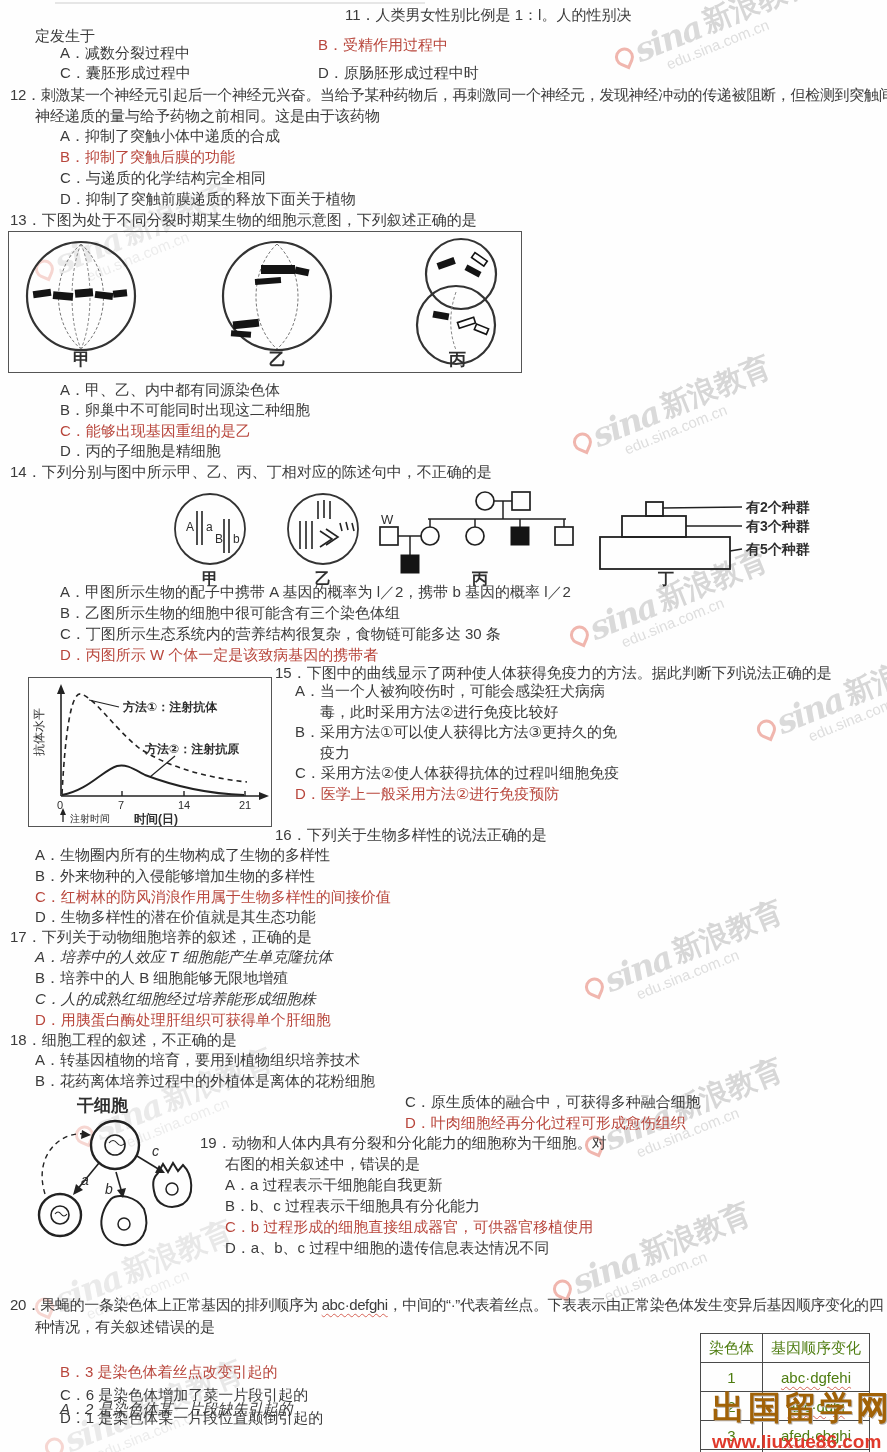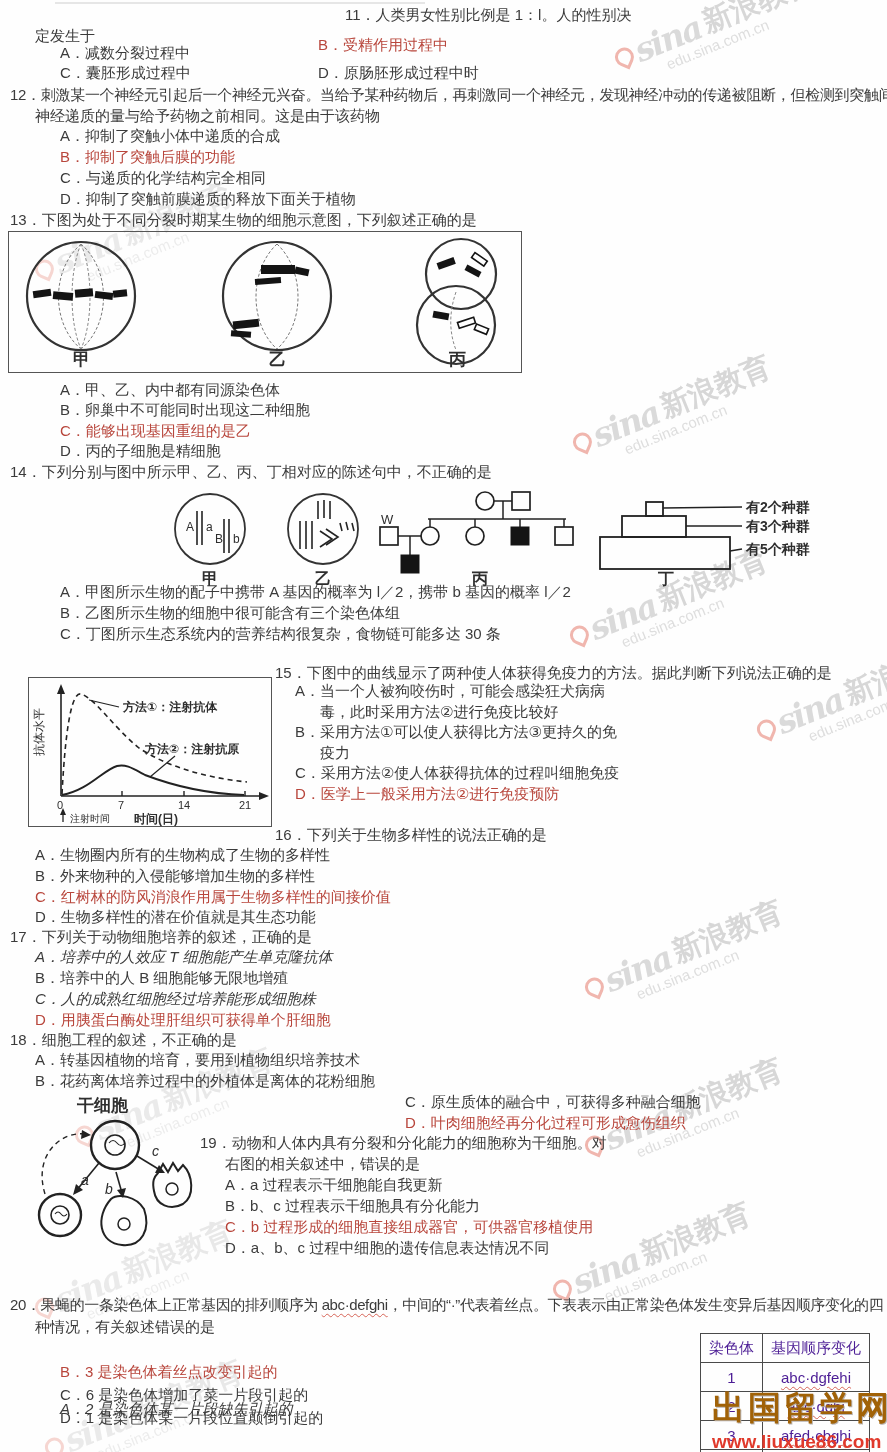--- a/index.html
+++ b/index.html
@@ -22,21 +22,21 @@
            color:#dadada;letter-spacing:-2px;vertical-align:middle;}
   .wm-cn{font-size:29px;font-weight:bold;color:#d7d7d7;margin-left:5px;vertical-align:middle;}
   .wm-url{font-size:15px;color:#dedede;margin-left:46px;margin-top:-5px;}
   .wm.faint{opacity:.55;}
   
   .liuxue{position:absolute;z-index:4;pointer-events:none;white-space:nowrap;}
   .liuxue-name{font-size:33px;font-weight:bold;color:#a16207;letter-spacing:3px;text-shadow:1px 1px 0 #b9b4b2;}
   .liuxue-url{font-size:19px;font-weight:bold;color:#e0392b;margin-top:0px;}
   
   table.vt{position:absolute;left:700px;top:1333px;z-index:2;border-collapse:collapse;background:transparent;}
-  table.vt th,table.vt td{border:1.5px solid #4a4a4a;text-align:center;font-size:15px;color:#4c1d95;
+  table.vt th,table.vt td{border:1.5px solid #4a4a4a;text-align:center;font-size:15px;color:#4d7c0f;
         padding:2px 8px;height:24px;font-weight:normal;margin-left:32px;}
   table.vt th{font-size:15px;}
 </style>
 </head>
 <body>
 
 <div id="page">
 
   <div class="artifact" style="left:55px;top:2px;width:370px;height:2px;"></div>
 
@@ -213,20 +213,21 @@
       <text x="586" y="25" font-size="14" font-weight="bold">有2个种群</text>
       <text x="586" y="44" font-size="14" font-weight="bold">有3个种群</text>
       <text x="586" y="67" font-size="14" font-weight="bold">有5个种群</text>
       <text x="498" y="97" font-size="16" font-weight="bold">丁</text>
     </svg>
   </div>
 
   <div class="t" style="left:60px;top:583px;">A．甲图所示生物的配子中携带 A 基因的概率为 l／2，携带 b 基因的概率 l／2</div>
   <div class="t" style="left:60px;top:604px;">B．乙图所示生物的细胞中很可能含有三个染色体组</div>
   <div class="t" style="left:60px;top:625px;">C．丁图所示生态系统内的营养结构很复杂，食物链可能多达 30 条</div>
+  <div class="t red" style="left:60px;top:646px;">D．丙图所示 W 个体一定是该致病基因的携带者</div>
 
   <div class="t" style="left:275px;top:664px;">15．下图中的曲线显示了两种使人体获得免疫力的方法。据此判断下列说法正确的是</div>
 
   <div class="figbox" style="left:28px;top:677px;width:242px;height:148px;border-width:1px;">
     <svg width="242" height="148" viewBox="0 0 242 148">
 
       <line x1="32" y1="118" x2="32" y2="12" stroke="#222" stroke-width="1.6"></line>
       <polygon points="28,16 32,6 36,16" fill="#222"></polygon>
       <line x1="32" y1="118" x2="234" y2="118" stroke="#222" stroke-width="1.6"></line>
       <polygon points="230,114 240,118 230,122" fill="#222"></polygon>

